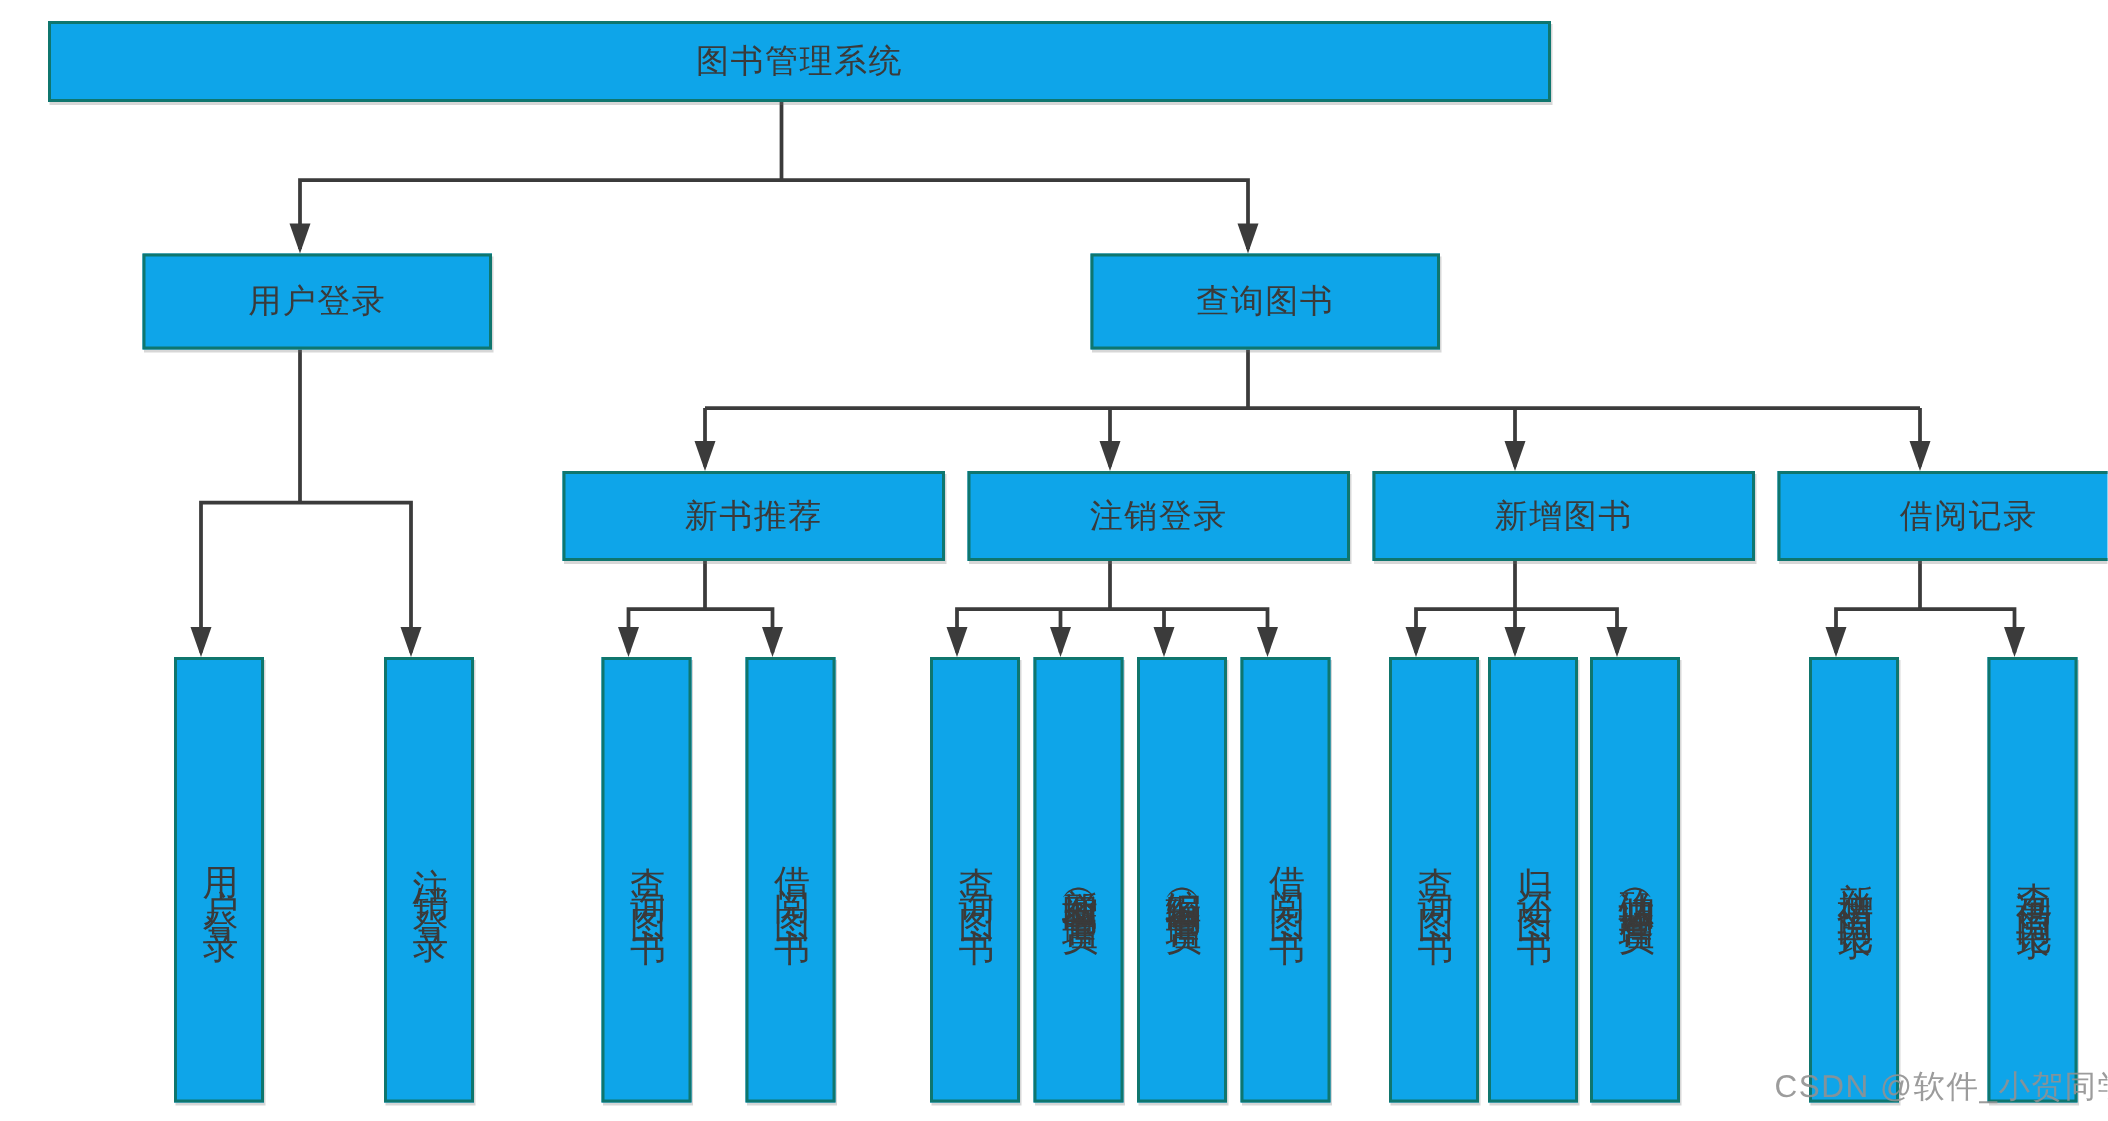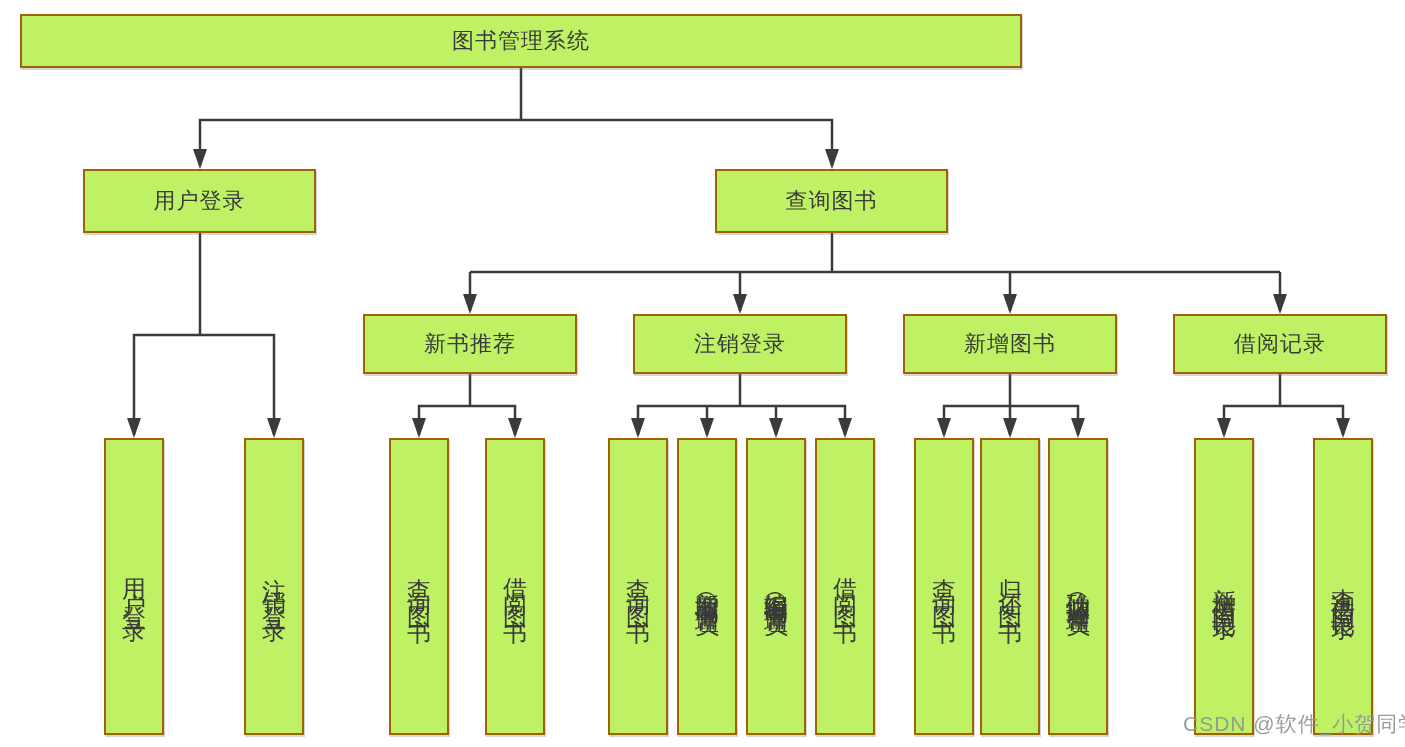--- a/index.html
+++ b/index.html
@@ -27,35 +27,36 @@
     stroke-width: 2.5;
     fill: none;
   }
   #connectors polygon {
     fill: #3b3b3b;
     stroke: none;
   }
   .box {
     position: absolute;
     box-sizing: border-box;
-    background: #bef264;
-    border: 2px solid #a16207;
+    background: #0ea5e9;
+    border: 2px solid #0f766e;
     display: flex;
     align-items: center;
     justify-content: center;
     box-shadow: 1px 2px 0 rgba(110,110,110,0.28);
+    margin-left: 12px;
   }
   .h-box {
     font-size: 22px;
     letter-spacing: 1px;
     white-space: nowrap;
   }
   .root { left: 20px;  top: 14px;  width: 1002px; height: 54px; }
   .l2   {              top: 169px; width: 233px;  height: 64px; }
-  .l3   {              top: 314px; width: 214px;  height: 60px; }
+  .l3   {              top: 314px; width: 255px;  height: 60px; }
   .leaf {
     top: 438px;
     width: 60px;
     height: 297px;
     writing-mode: vertical-rl;
     text-orientation: mixed;
     font-size: 24px;
     line-height: 1;
   }
   .ls-wide  { letter-spacing: 14px; }

